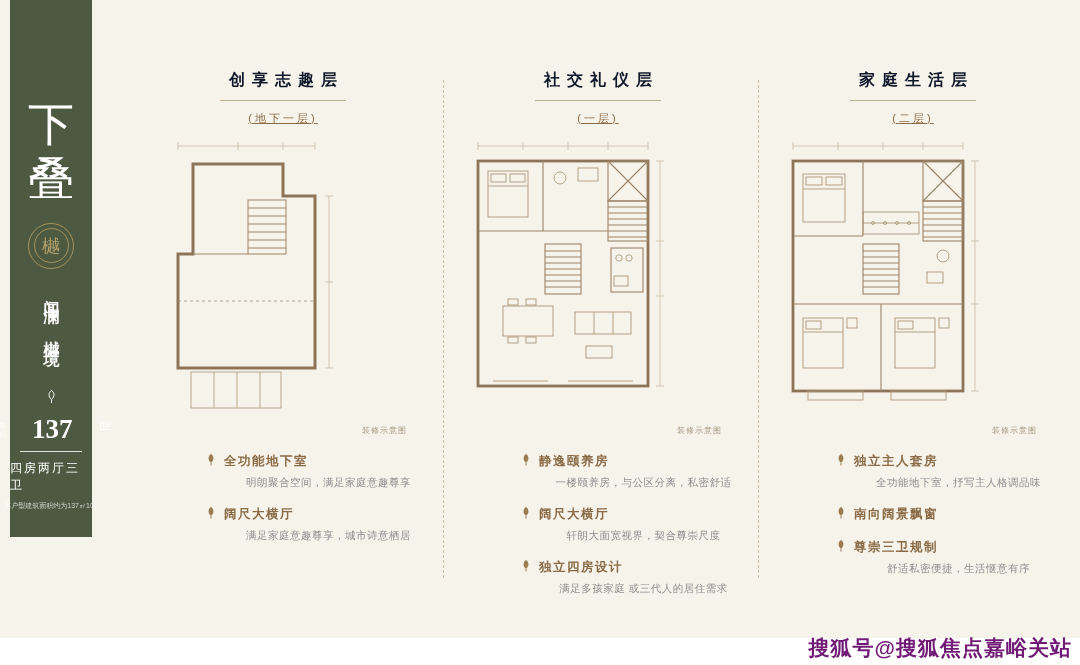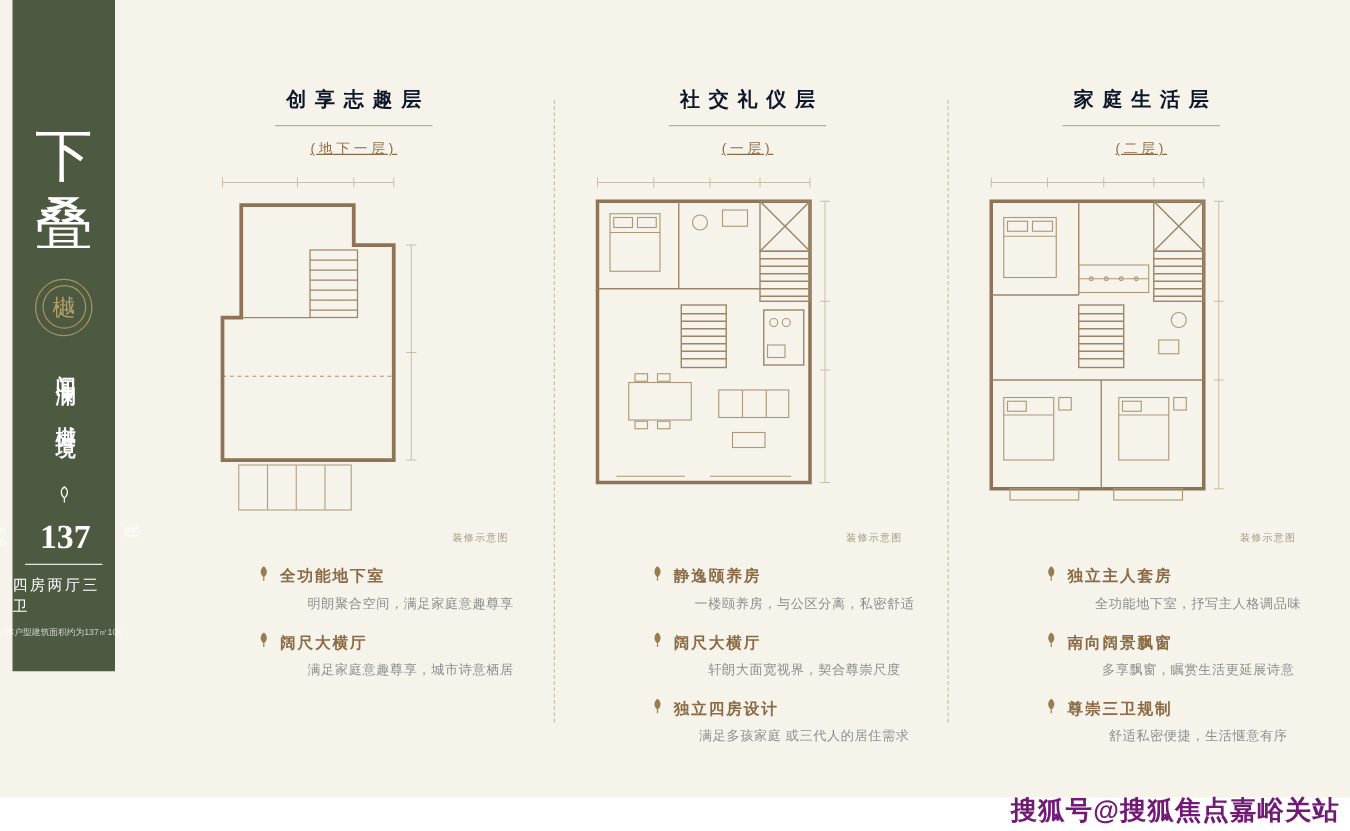--- a/index.html
+++ b/index.html
@@ -344,21 +344,20 @@
       <div class="feature">
         <div class="f-head">
           <span>
             <svg width="12" height="13" viewBox="0 0 12 13">
                 <path d="M6,1 C9,3 9.5,7 6,10 C2.5,7 3,3 6,1 Z" fill="#9b7c50"></path>
                 <line x1="6" y1="10" x2="6" y2="12.5" stroke="#9b7c50"></line>
               </svg>
           </span>
           <span class="f-title">南向阔景飘窗</span>
         </div>
-        <div class="f-desc">多享飘窗，瞩赏生活更延展诗意</div>
       </div>
       <div class="feature">
         <div class="f-head">
           <span>
             <svg width="12" height="13" viewBox="0 0 12 13">
                 <path d="M6,1 C9,3 9.5,7 6,10 C2.5,7 3,3 6,1 Z" fill="#9b7c50"></path>
                 <line x1="6" y1="10" x2="6" y2="12.5" stroke="#9b7c50"></line>
               </svg>
           </span>
           <span class="f-title">尊崇三卫规制</span>

